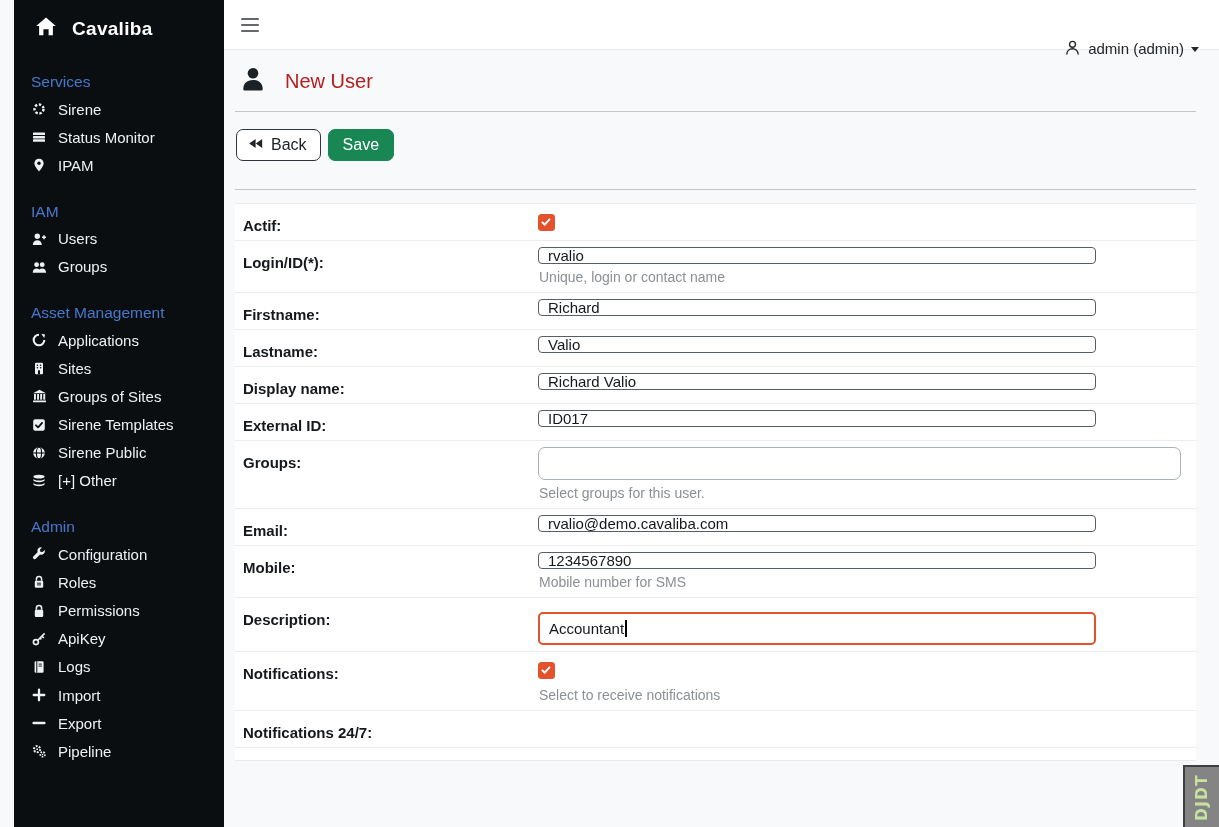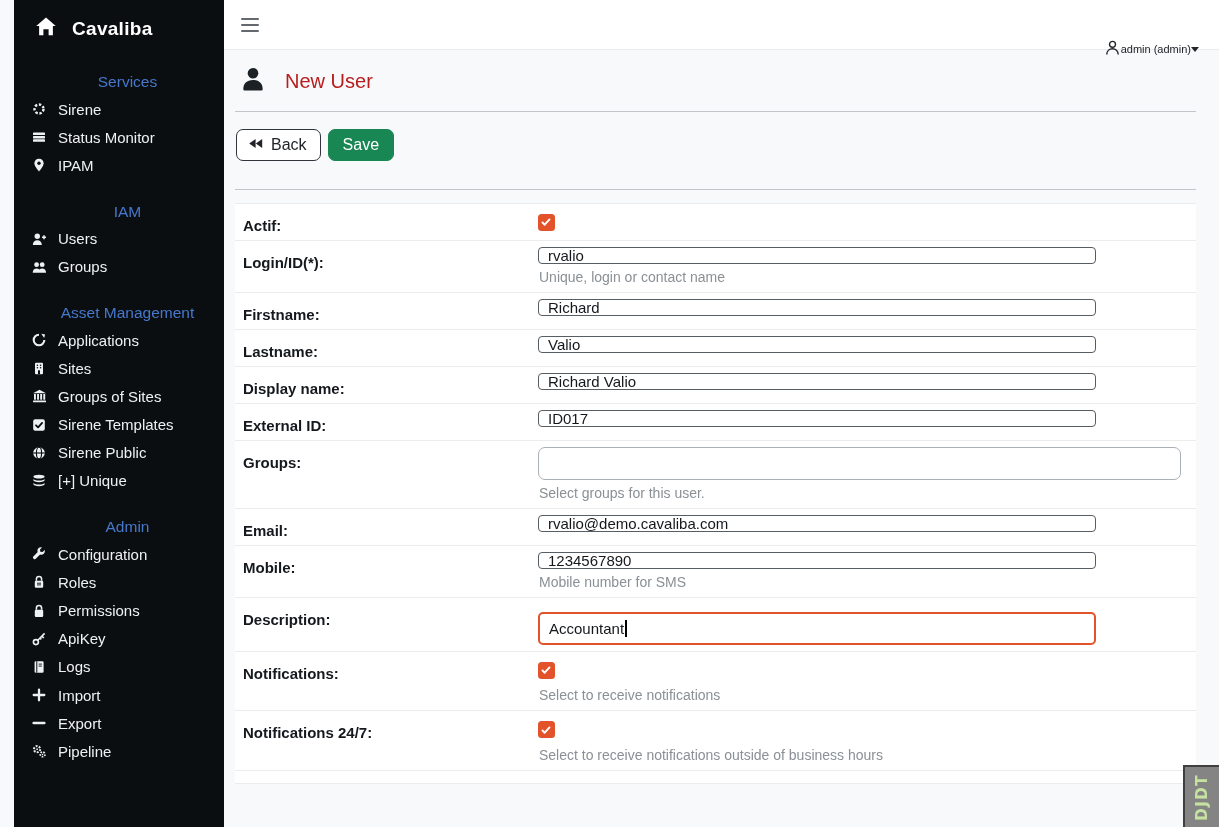--- a/index.html
+++ b/index.html
@@ -8,32 +8,32 @@
     width:1219px; height:827px; overflow:hidden; position:relative;
     font-family:"Liberation Sans", sans-serif; background:#f8f9fa; color:#212529;
   }
   
   .sidebar {
     position:absolute; left:14px; top:0; width:210px; height:827px;
     background:#0b0e11; color:#eef1f4; z-index:5;
   }
   .brand-row { display:flex; align-items:center; gap:15px; padding:16px 10px 8px 21px; }
   .brand-name { font-size:19px; font-weight:bold; color:#fff; letter-spacing:.3px; }
-  .nav-section-label { color:#4678cc; font-size:15.5px; margin:23px 0 4px; padding-left:17px;text-align:center; }
+  .nav-section-label { color:#4678cc; font-size:15.5px; margin:23px 0 4px; padding-left:17px; }
   .nav-item { display:flex; align-items:center; gap:11px; padding:5.6px 10px 5.6px 17px;
     font-size:15px; color:#eef1f4; cursor:pointer; white-space:nowrap; }
   .nav-ico { width:16px; height:15px; flex:none; display:flex; align-items:center; justify-content:center; }
   .nav-ico svg { display:block; }
   
   .main { margin-left:210px; }
   .topbar { height:50px; background:#fff; border-bottom:1px solid #e9ebed;
     display:flex; align-items:center; justify-content:space-between; padding:0 20px 0 29px; }
   .burger { display:flex; flex-direction:column; gap:4px; cursor:pointer; padding:4px 2px; }
   .burger i { display:block; width:18px; height:2px; background:#63696e; border-radius:1px; }
-  .user-menu { display:flex; align-items:center; gap:0; font-size:11px; color:#212529; cursor:pointer;margin-top:48px; }
+  .user-menu { display:flex; align-items:center; gap:7px; font-size:15px; color:#212529; cursor:pointer;margin-top:48px; }
   .caret-down { width:0; height:0; border-left:4.5px solid transparent; border-right:4.5px solid transparent;
     border-top:5.5px solid #212529; margin-top:2px; }
   
   .content { padding:0 23px 0 25px; }
   .page-head { display:flex; align-items:center; gap:17px; padding:14px 3px 0; }
   .page-title { font-size:20px; font-weight:500; color:#b91c1c; }
   hr.rule { border:0; border-top:1px solid #c2c6ca; margin:13px 0 0; }
   .toolbar { padding:17px 1px 15px; display:flex; gap:7px; }
   .btn { font-family:inherit; font-size:16px; line-height:1.2; border-radius:7px; cursor:pointer; }
   .btn-back { background:#fff; border:1px solid #2f353b; color:#212529;
@@ -189,21 +189,21 @@
       <div class="nav-item">
         <span class="nav-ico">
           <svg width="14" height="14" viewBox="0 0 14 14">
             <g fill="currentColor">
               <ellipse cx="7" cy="2.7" rx="5.6" ry="1.9"></ellipse>
               <path d="M1.4 4.7 c0 1.1 2.5 1.9 5.6 1.9 s5.6-.8 5.6-1.9 v1.6 c0 1.1-2.5 1.9-5.6 1.9 s-5.6-.8-5.6-1.9 Z"></path>
               <path d="M1.4 8.7 c0 1.1 2.5 1.9 5.6 1.9 s5.6-.8 5.6-1.9 v1.6 c0 1.1-2.5 1.9-5.6 1.9 s-5.6-.8-5.6-1.9 Z"></path>
             </g>
           </svg>
         </span>
-        <span>[+] Unique</span>
+        <span>[+] Other</span>
       </div>
       <div class="nav-section-label">Admin</div>
       <div class="nav-item">
         <span class="nav-ico">
           <svg width="14" height="14" viewBox="0 0 14 14">
             <path d="M12.7 3.1 a3.5 3.5 0 0 1-4.6 4.3 L4 11.6 a1.7 1.7 0 1 1-2.4-2.4 L5.7 5 a3.5 3.5 0 0 1 4.3-4.6 L8 2.5 l.3 2.3 2.3.3 Z" fill="currentColor"></path>
           </svg>
         </span>
         <span>Configuration</span>
       </div>
@@ -402,25 +402,20 @@
         <div class="form-row">
           <div class="form-label">Notifications:</div>
           <div class="ctl"><span class="checkbox">
               <svg width="12" height="12" viewBox="0 0 14 14">
                 <path d="M2.9 7.6 l2.6 2.6 5.6-6.2" fill="none" stroke="#fff" stroke-width="2.2" stroke-linecap="round" stroke-linejoin="round"></path>
               </svg>
             </span><div class="help cb-row-help">Select to receive notifications</div></div>
         </div>
         <div class="form-row">
           <div class="form-label">Notifications 24/7:</div>
-          <div class="ctl"><span class="checkbox">
-              <svg width="12" height="12" viewBox="0 0 14 14">
-                <path d="M2.9 7.6 l2.6 2.6 5.6-6.2" fill="none" stroke="#fff" stroke-width="2.2" stroke-linecap="round" stroke-linejoin="round"></path>
-              </svg>
-            </span><div class="help cb-row-help">Select to receive notifications outside of business hours</div></div>
         </div>
         <div class="form-row"></div>
       </div>
   </div>
 </div>
 
 <div class="djdt">
   <span>DJDT</span>
 </div>
 

